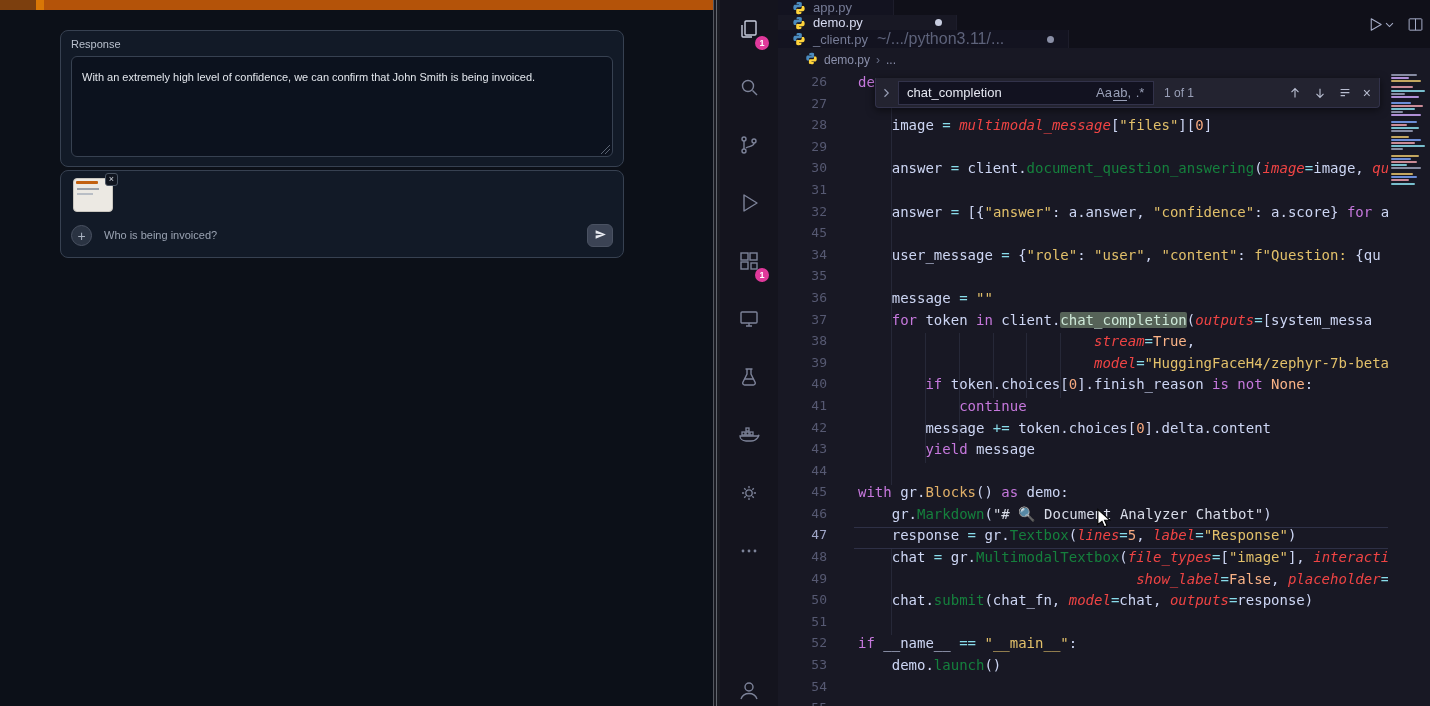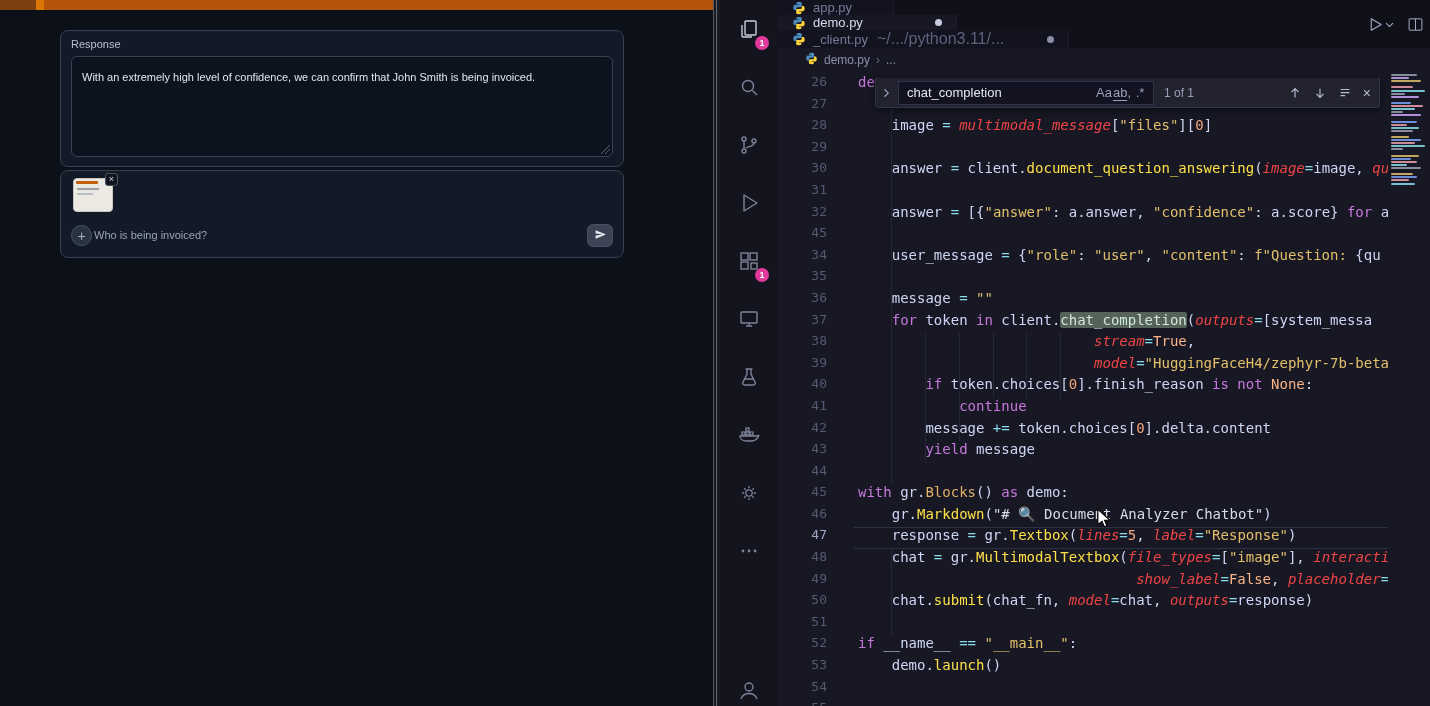--- a/index.html
+++ b/index.html
@@ -20,21 +20,21 @@
   .resize-handle{position:absolute;right:2px;bottom:2px;width:9px;height:9px;background:
      linear-gradient(135deg,transparent 0 45%,#5a6372 45% 52%,transparent 52% 68%,#5a6372 68% 75%,transparent 75%);}
   .block-chat{top:170px;height:88px;}
   .thumb{position:absolute;left:12px;top:7px;width:38px;height:32px;background:#ece9e3;border-radius:4px;border:1px solid #c9c6bf;}
   .thumb .t-strip{position:absolute;left:2px;top:2px;right:14px;height:3px;background:#c2600f;border-radius:1px;}
   .thumb .t-line1{position:absolute;left:3px;top:9px;width:22px;height:2px;background:#9aa0a8;}
   .thumb .t-line2{position:absolute;left:3px;top:14px;width:16px;height:2px;background:#b9bec5;}
   .thumb-x{position:absolute;right:-6px;top:-6px;width:13px;height:13px;background:#10151f;border:1px solid #4b5563;border-radius:3px;color:#d3d8e0;font-size:9px;line-height:11px;text-align:center;padding:0;cursor:pointer;}
   .chat-row{position:absolute;left:10px;right:10px;bottom:9px;height:24px;}
   .plus-btn{position:absolute;left:0;top:1px;width:21px;height:21px;border-radius:50%;background:#2a3342;border:1px solid #4a5262;color:#aab2c0;font-size:14px;line-height:18px;text-align:center;padding:0;}
-  .chat-placeholder{position:absolute;left:23px;top:5px;font-size:11px;color:#9aa3b2;text-align:center;}
+  .chat-placeholder{position:absolute;left:33px;top:5px;font-size:11px;color:#9aa3b2;text-align:center;}
   .send-btn{position:absolute;right:0;top:0;width:26px;height:23px;border-radius:6px;background:#3b4354;border:1px solid #4a5262;padding:0;display:flex;align-items:center;justify-content:center;}
 
   
   .vscode{position:absolute;left:720px;top:0;width:710px;height:706px;background:#181824;}
   .activity-bar{position:absolute;left:0;top:0;width:58px;height:706px;background:#14141e;display:flex;flex-direction:column;align-items:center;overflow:hidden;}
   .act{position:relative;width:58px;height:58px;display:flex;align-items:center;justify-content:center;color:#7d8399;cursor:pointer;}
   .act.active{color:#c9cede;}
   .act svg{width:24px;height:24px;}
   .badge{position:absolute;right:9px;bottom:8px;min-width:14px;height:14px;border-radius:7px;background:#e0399b;color:#fff;font-size:9px;line-height:14px;text-align:center;font-weight:bold;}
   .act-account{position:absolute;bottom:-13px;left:0;}
@@ -56,21 +56,21 @@
   .bc-sep{color:#666c85;}
 
   .gutter{position:absolute;left:0;top:72px;width:49px;padding-top:2px;}
   .ln{height:21.6px;line-height:21.6px;text-align:right;font:13px "DejaVu Sans Mono",monospace;color:#565972;}
   .ln.active{color:#a0a6c8;}
   .code{position:absolute;left:80px;top:72px;width:530px;height:634px;overflow:hidden;padding-top:2px;}
   .code-line{height:21.6px;line-height:21.6px;font:14px "DejaVu Sans Mono",monospace;white-space:pre;}
   .tok-pl{color:#cdd6f4}
   .tok-kw{color:#c678dd}
   .tok-str{color:#e2c06a}
-  .tok-fn{color:#fde047}
+  .tok-fn{color:#15803d}
   .tok-cls{color:#e0af68}
   .tok-prm{color:#ef4444;font-style:italic}
   .tok-num{color:#f5a97f}
   .tok-cst{color:#fab387}
   .tok-op{color:#89dceb}
   .tok-lit{color:#d8dce8}
   .tok-mch{color:#cde8d8;background:#566358;border-radius:2px;}
   .guide{position:absolute;width:1px;background:#262838;}
   .current-line{position:absolute;left:76px;top:527px;width:534px;height:22px;border-top:1px solid #2e3046;border-bottom:1px solid #2e3046;box-sizing:border-box;pointer-events:none;}
 

